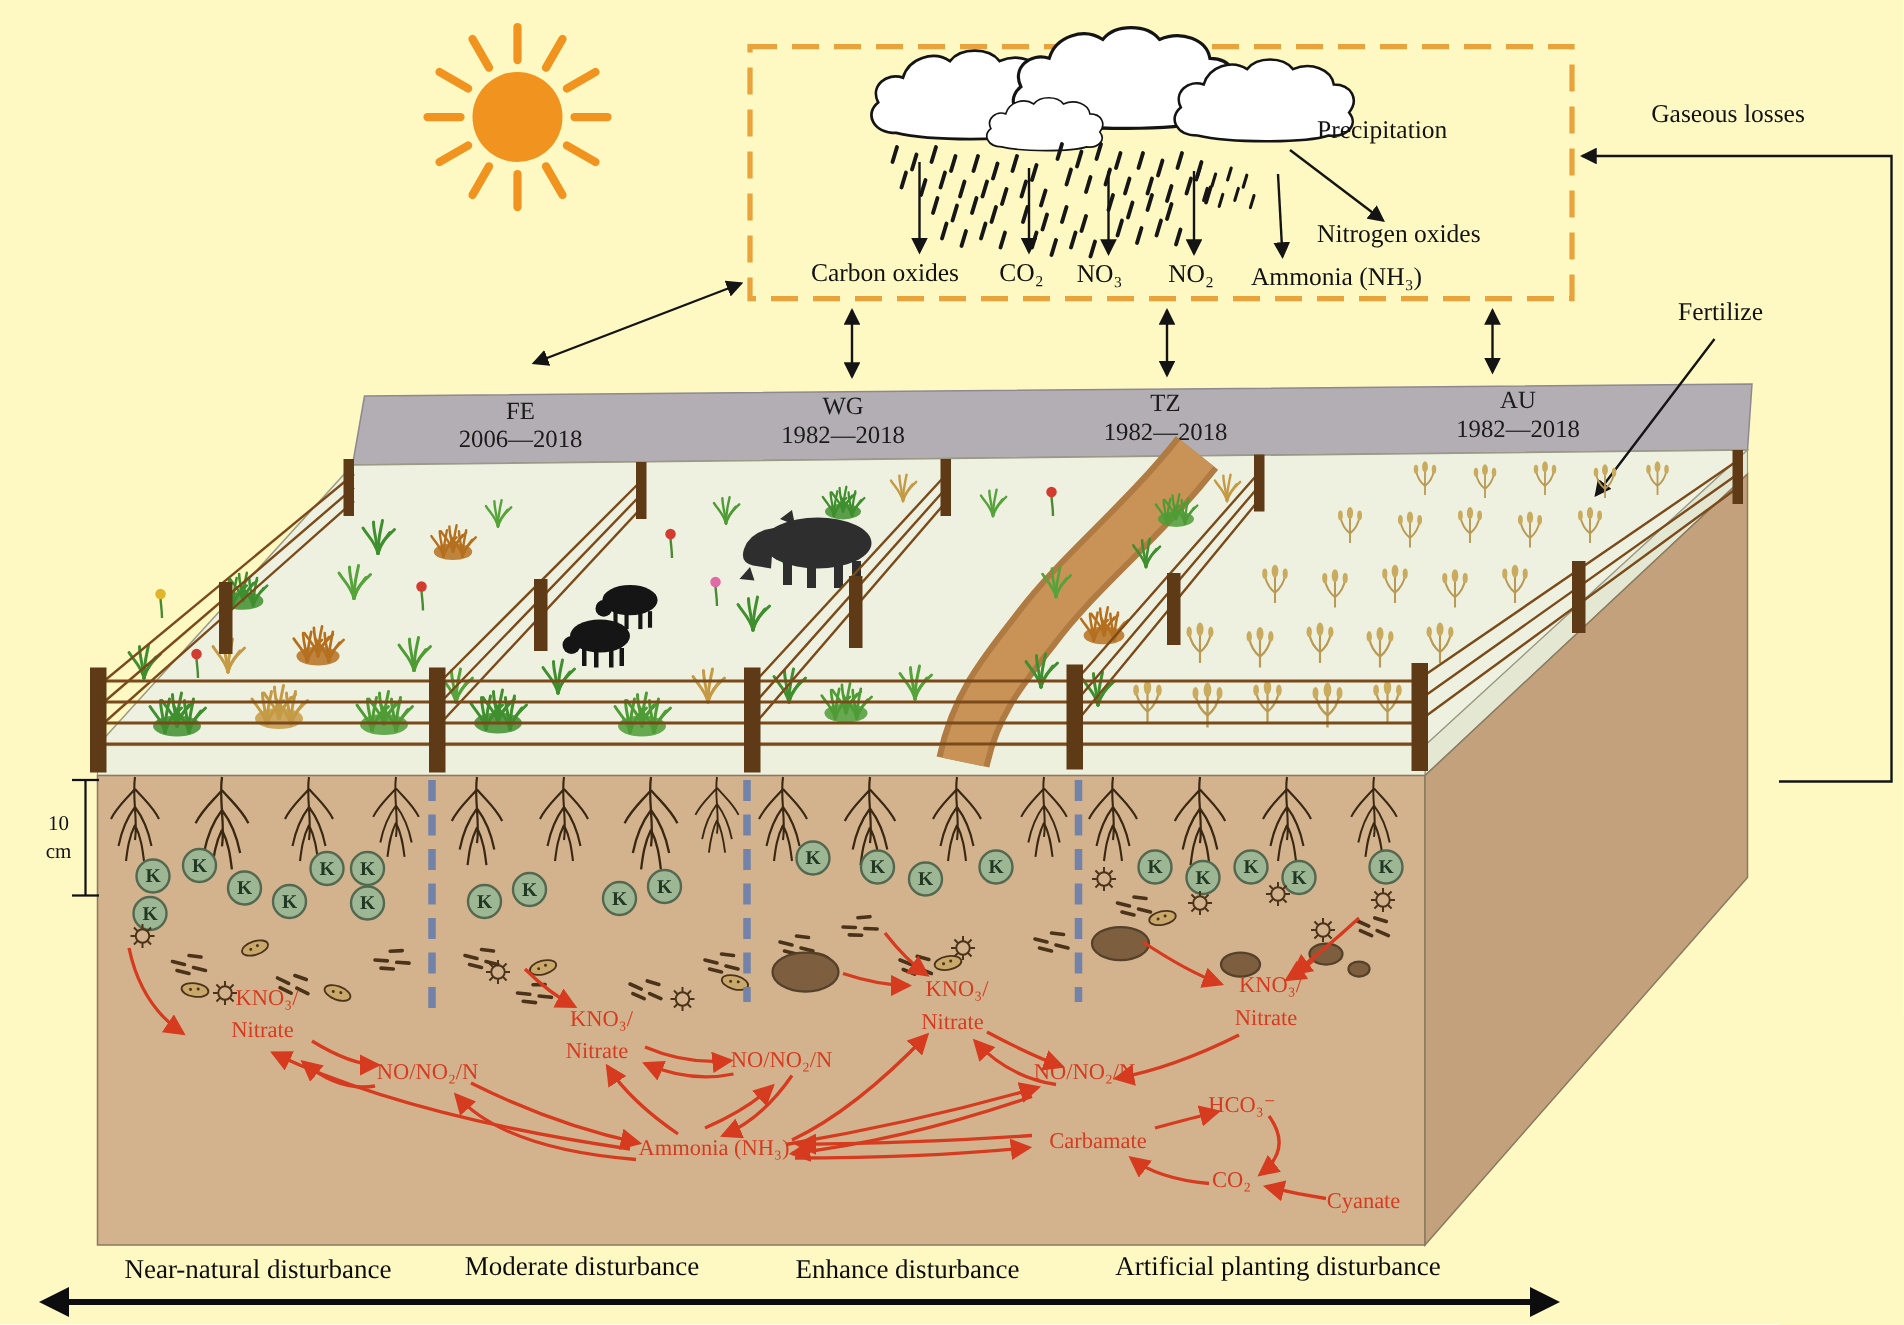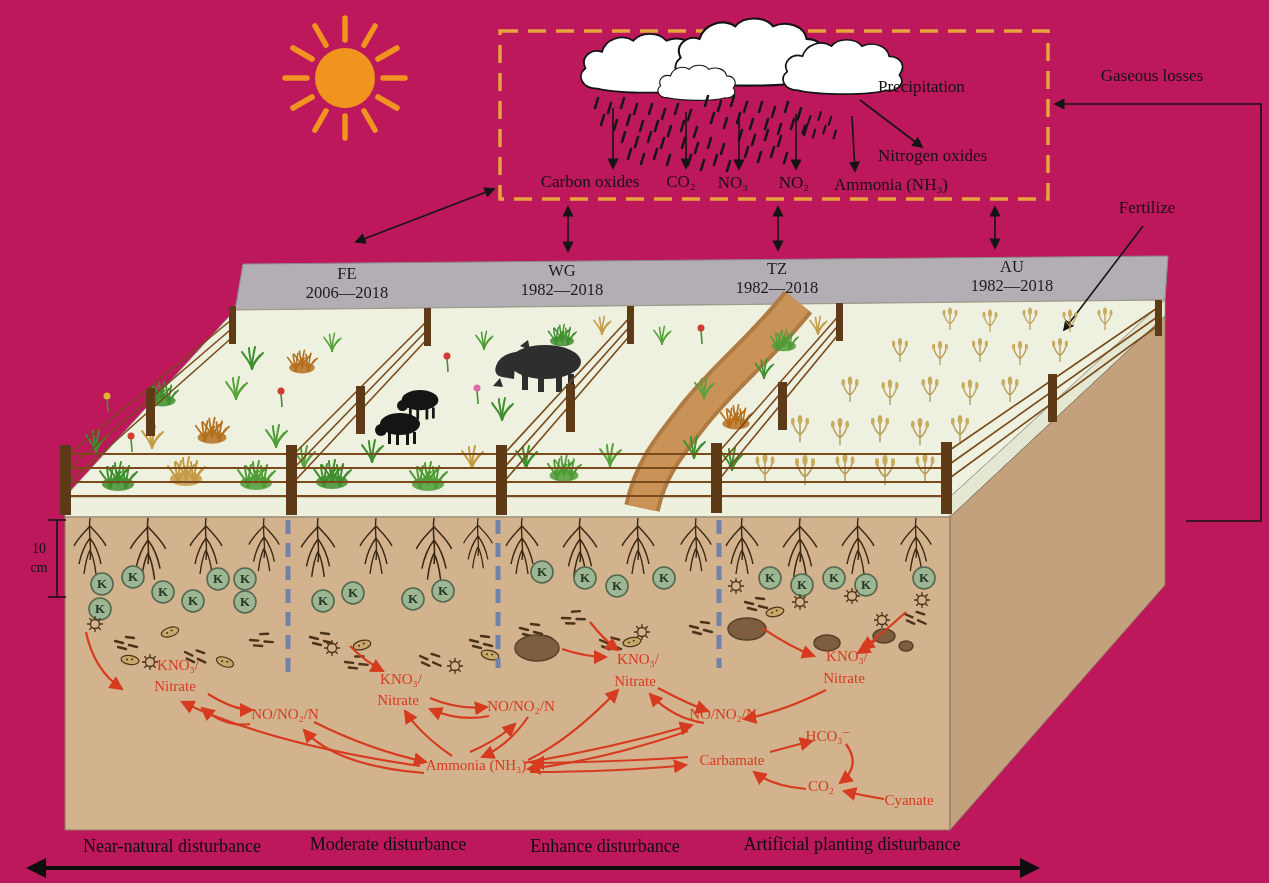--- a/index.html
+++ b/index.html
@@ -1,16 +1,16 @@
 <!DOCTYPE html>
 <html><head>
 <meta charset="utf-8">
 <style>
   html,body{margin:0;padding:0;background:#ffffff;}
-  .stage{position:relative;width:1269px;height:883px;background:#be185d;overflow:hidden;}
+  .stage{position:relative;width:1269px;height:883px;background:#fef9c3;overflow:hidden;}
   svg text{font-family:"Liberation Serif","DejaVu Serif","DejaVu Sans",serif;}
   .lab17{font-size:17px;fill:#121212;}
   .mid{text-anchor:middle;}
   .red{font-size:15px;fill:#D63B1F;text-anchor:middle;}
   .zonecode{font-size:16.5px;fill:#1b1b1b;text-anchor:middle;}
   .bottomlab{font-size:18px;fill:#0d0d0d;text-anchor:middle;}
   .kt{font-size:13px;font-weight:bold;fill:#233823;text-anchor:middle;}
   .scale{font-size:14px;fill:#111;text-anchor:middle;}
   .ra{stroke:#D63B1F;stroke-width:2.2;fill:none;}
   .blkln{stroke:#141414;stroke-width:1.6;fill:none;}

